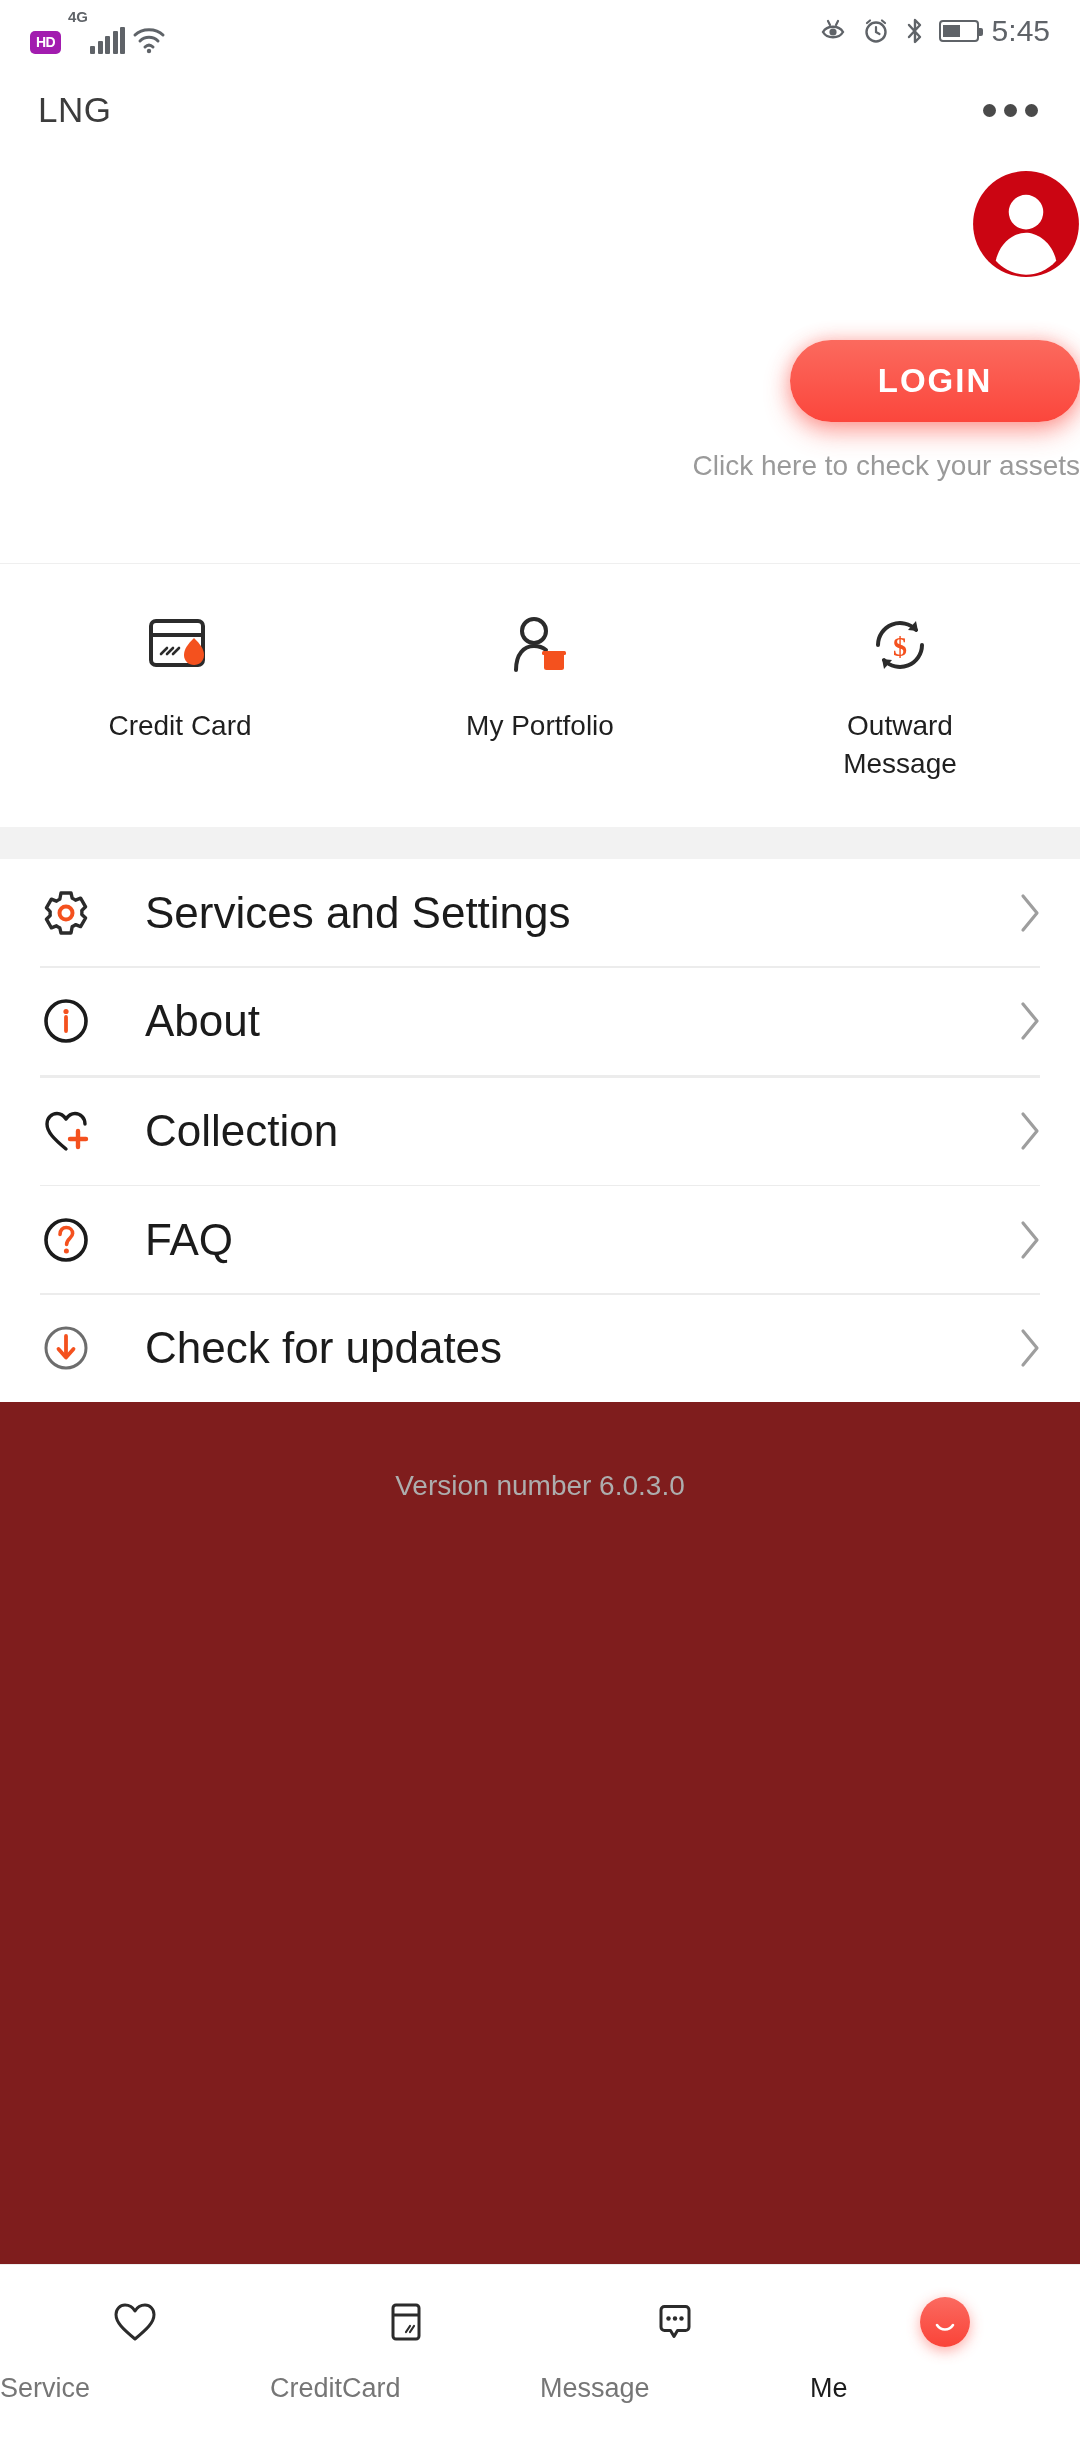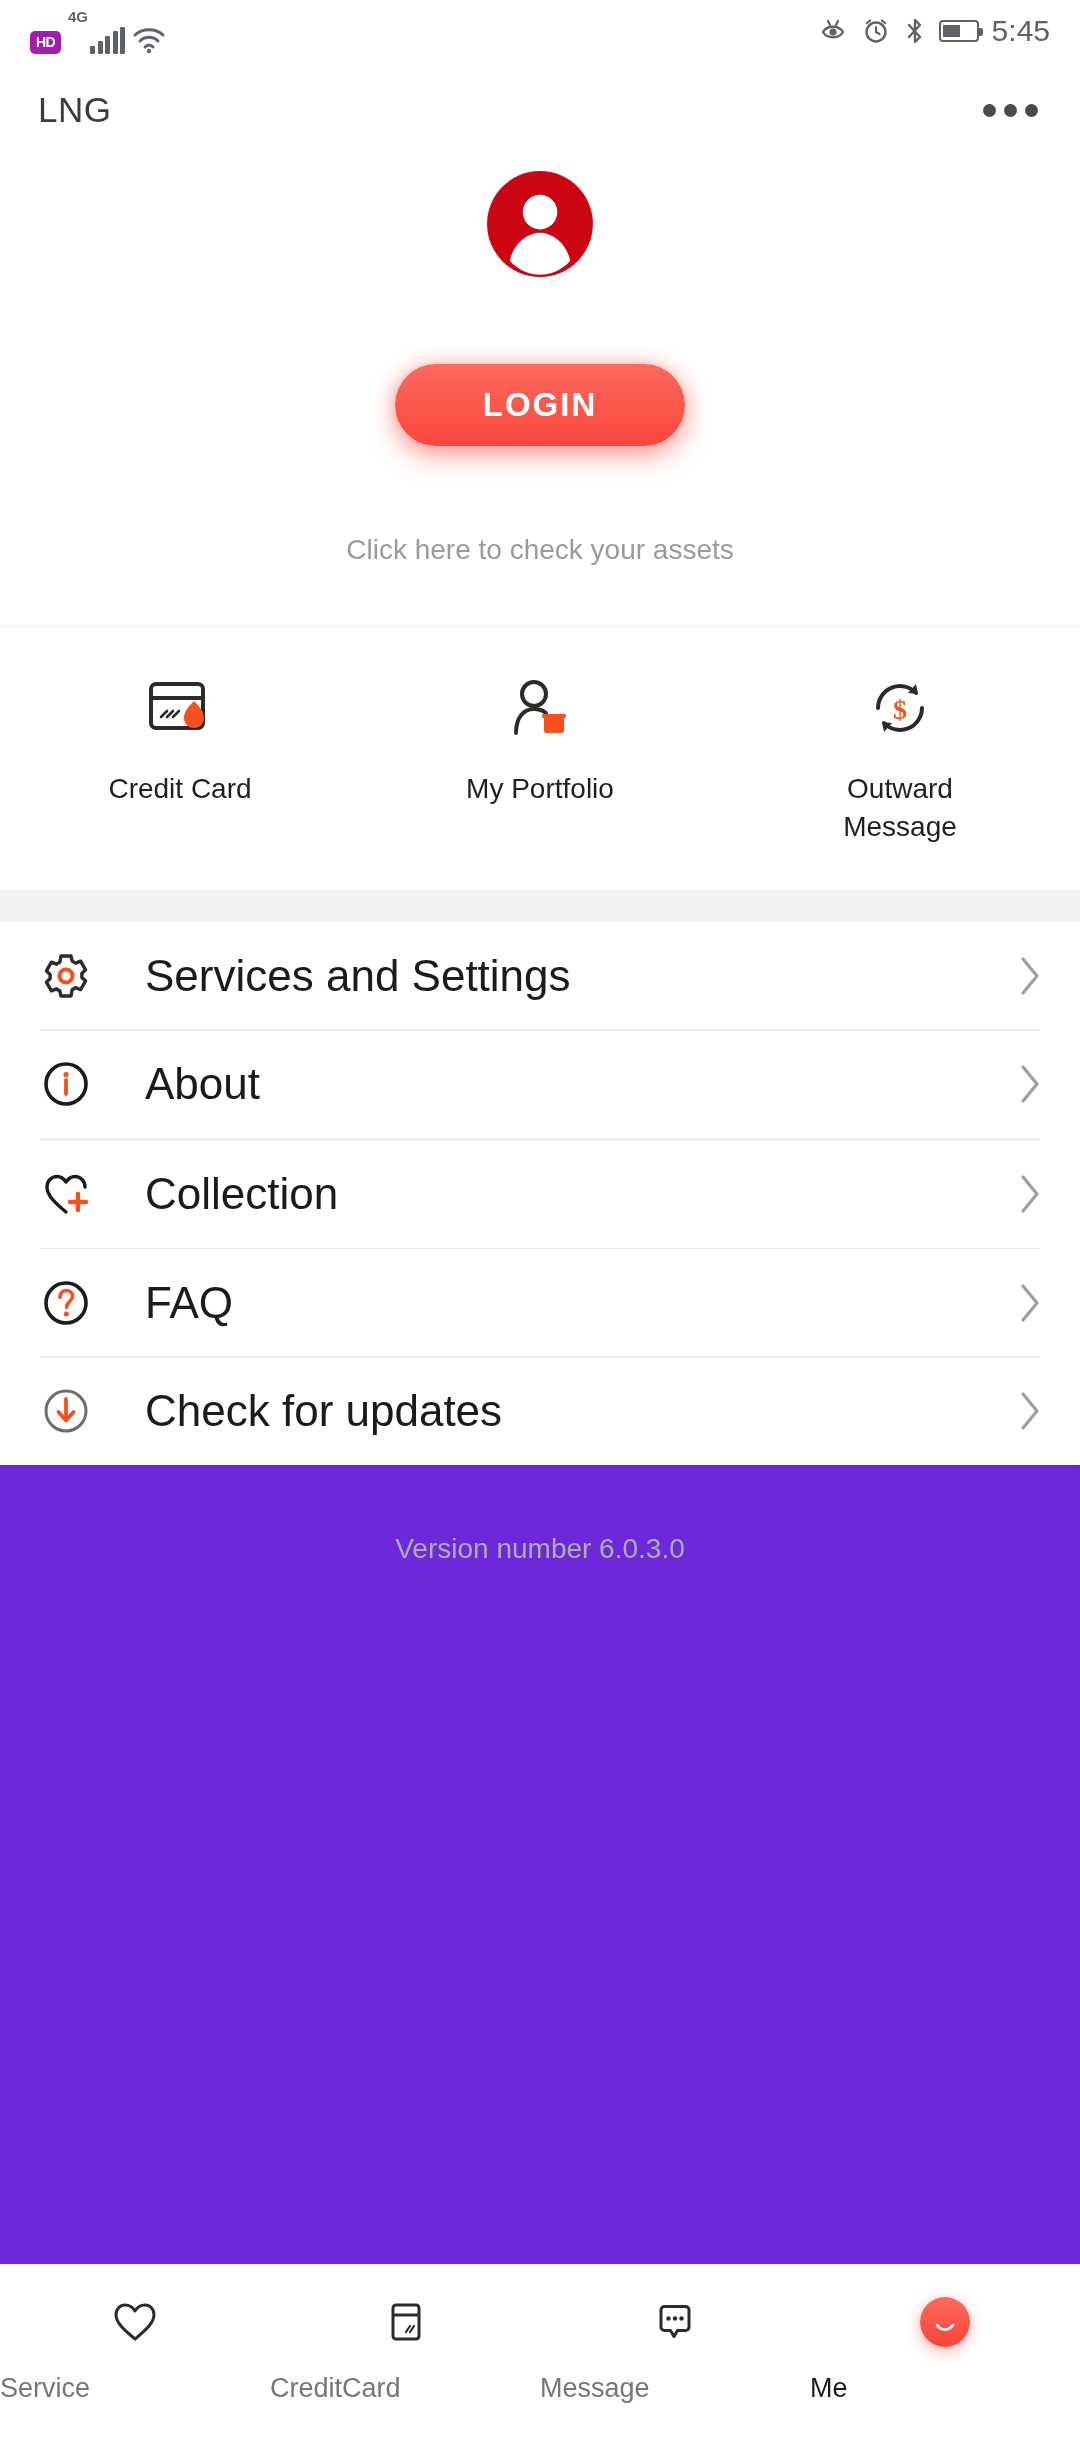--- a/index.html
+++ b/index.html
@@ -46,35 +46,34 @@
   
   .appbar {
     height:96px; display:flex; align-items:center; padding:0 38px; flex:0 0 auto;
   }
   .app-title { font-size:35px; color:#3c3c3c; letter-spacing:0.5px; }
   .dots-menu { margin-left:auto; display:flex; gap:8px; align-items:center; padding:14px 4px; }
   .dots-menu span { width:13px; height:13px; border-radius:50%; background:#4a4a4a; display:block; }
 
   
   .profile {
-    flex:0 0 auto; display:flex; flex-direction:column; align-items:center;
-    padding-top:12px; padding-bottom:60px;
+    flex:0 0 auto; display:flex; flex-direction:column; align-items:flex-end;
+    padding-top:12px; padding-bottom:81px;
     border-bottom:1.5px solid #efefef;
-    gap:24px;
   }
   .avatar { width:108px; height:108px; }
   .login-btn {
     margin-top:62px;
     width:290px; height:82px; border:none; border-radius:41px;
     background:linear-gradient(180deg,#fb6a5e 0%,#fb463c 100%);
     box-shadow:0 10px 26px rgba(251,70,60,0.45), 0 0 18px rgba(251,90,80,0.35);
     color:#fff; font-size:33px; font-weight:bold; letter-spacing:2px;
     font-family:"Liberation Sans", sans-serif; cursor:pointer;
   }
-  .login-sub { margin-top:64px; font-size:28px; color:#9a9a9a; }
+  .login-sub { margin-top:28px; font-size:28px; color:#9a9a9a; }
 
   
   .quick {
     flex:0 0 auto; display:flex; padding:52px 0 44px; background:#fff;
   }
   .quick-item {
     flex:1; display:flex; flex-direction:column; align-items:center; cursor:pointer;
   }
   .quick-ico { height:58px; display:flex; align-items:center; justify-content:center; }
   .quick-label {
@@ -90,21 +89,21 @@
   .menu-row {
     height:107px; display:flex; align-items:center; padding:0 38px; cursor:pointer; position:relative;
   }
   .menu-ico { width:56px; display:flex; align-items:center; justify-content:center; flex:0 0 56px; }
   .menu-label { margin-left:51px; font-size:44px; color:#1b1b1b; }
   .chev { margin-left:auto; }
   .menu-sep { height:1.5px; background:#ececec; margin-left:40px; margin-right:40px; }
 
   
   .version {
-    flex:1 1 auto; background:#6d28d9; display:flex; justify-content:center;
+    flex:1 1 auto; background:#7f1d1d; display:flex; justify-content:center;
     padding-top:68px;
   }
   .version span { font-size:28px; color:#adadad; }
 
   
   .tabbar {
     flex:0 0 auto; height:185px; background:#fff; display:flex;
     border-top:1.5px solid #ededed; padding-top:26px;
   }
   .tab { flex:1; display:flex; flex-direction:column; cursor:pointer; }

